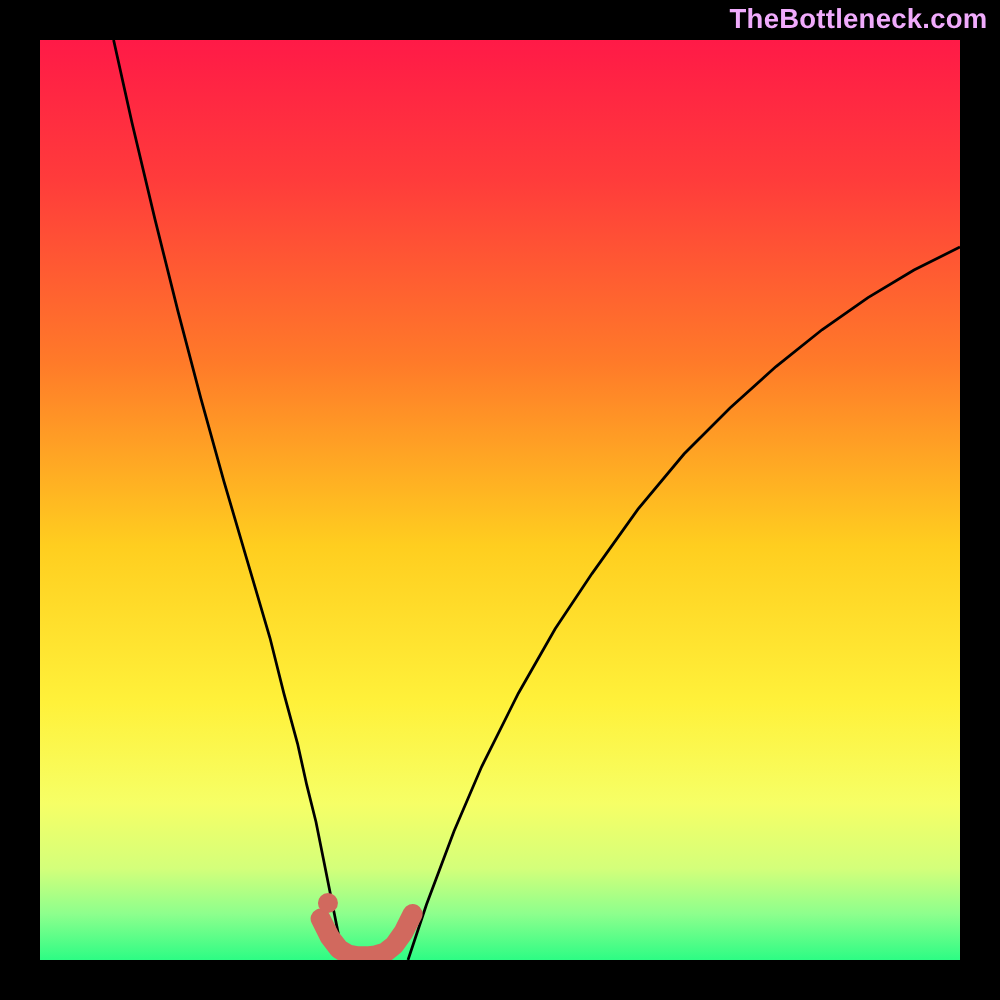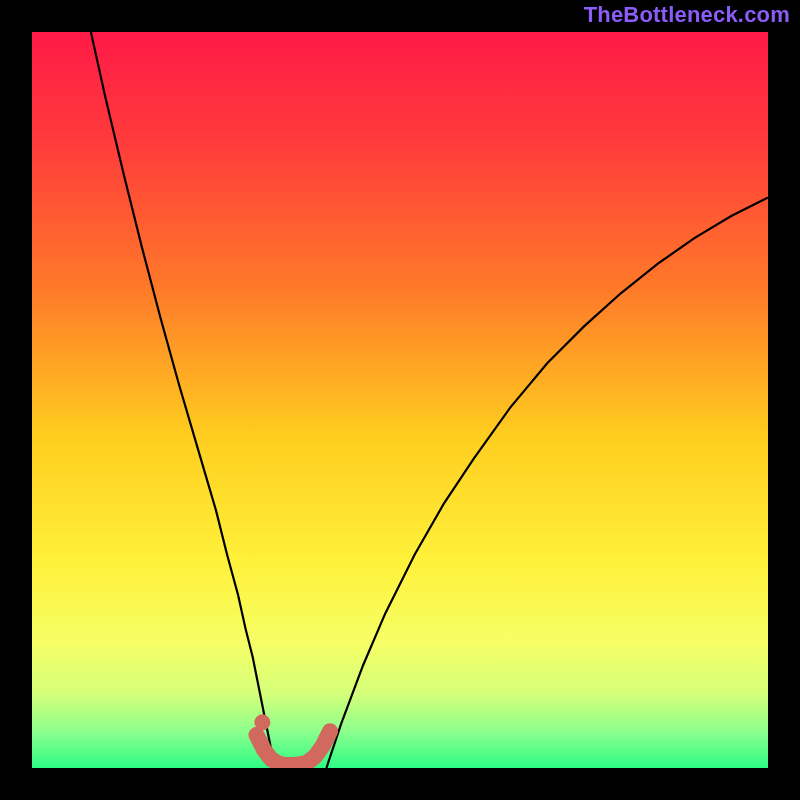--- a/index.html
+++ b/index.html
@@ -12,21 +12,21 @@
     position: relative;
     width: 800px;
     height: 800px;
     background: #000;
     overflow: hidden;
   }
   .attribution {
     position: absolute;
     top: 2px;
     right: 10px;
-    color: #8b5cf6;
+    color: #f0abfc;
     font-size: 22px;
     font-weight: 600;
     letter-spacing: 0.2px;
     z-index: 5;
   }
   svg.plot {
     position: absolute;
     left: 32px;
     top: 32px;
     width: 736px;

